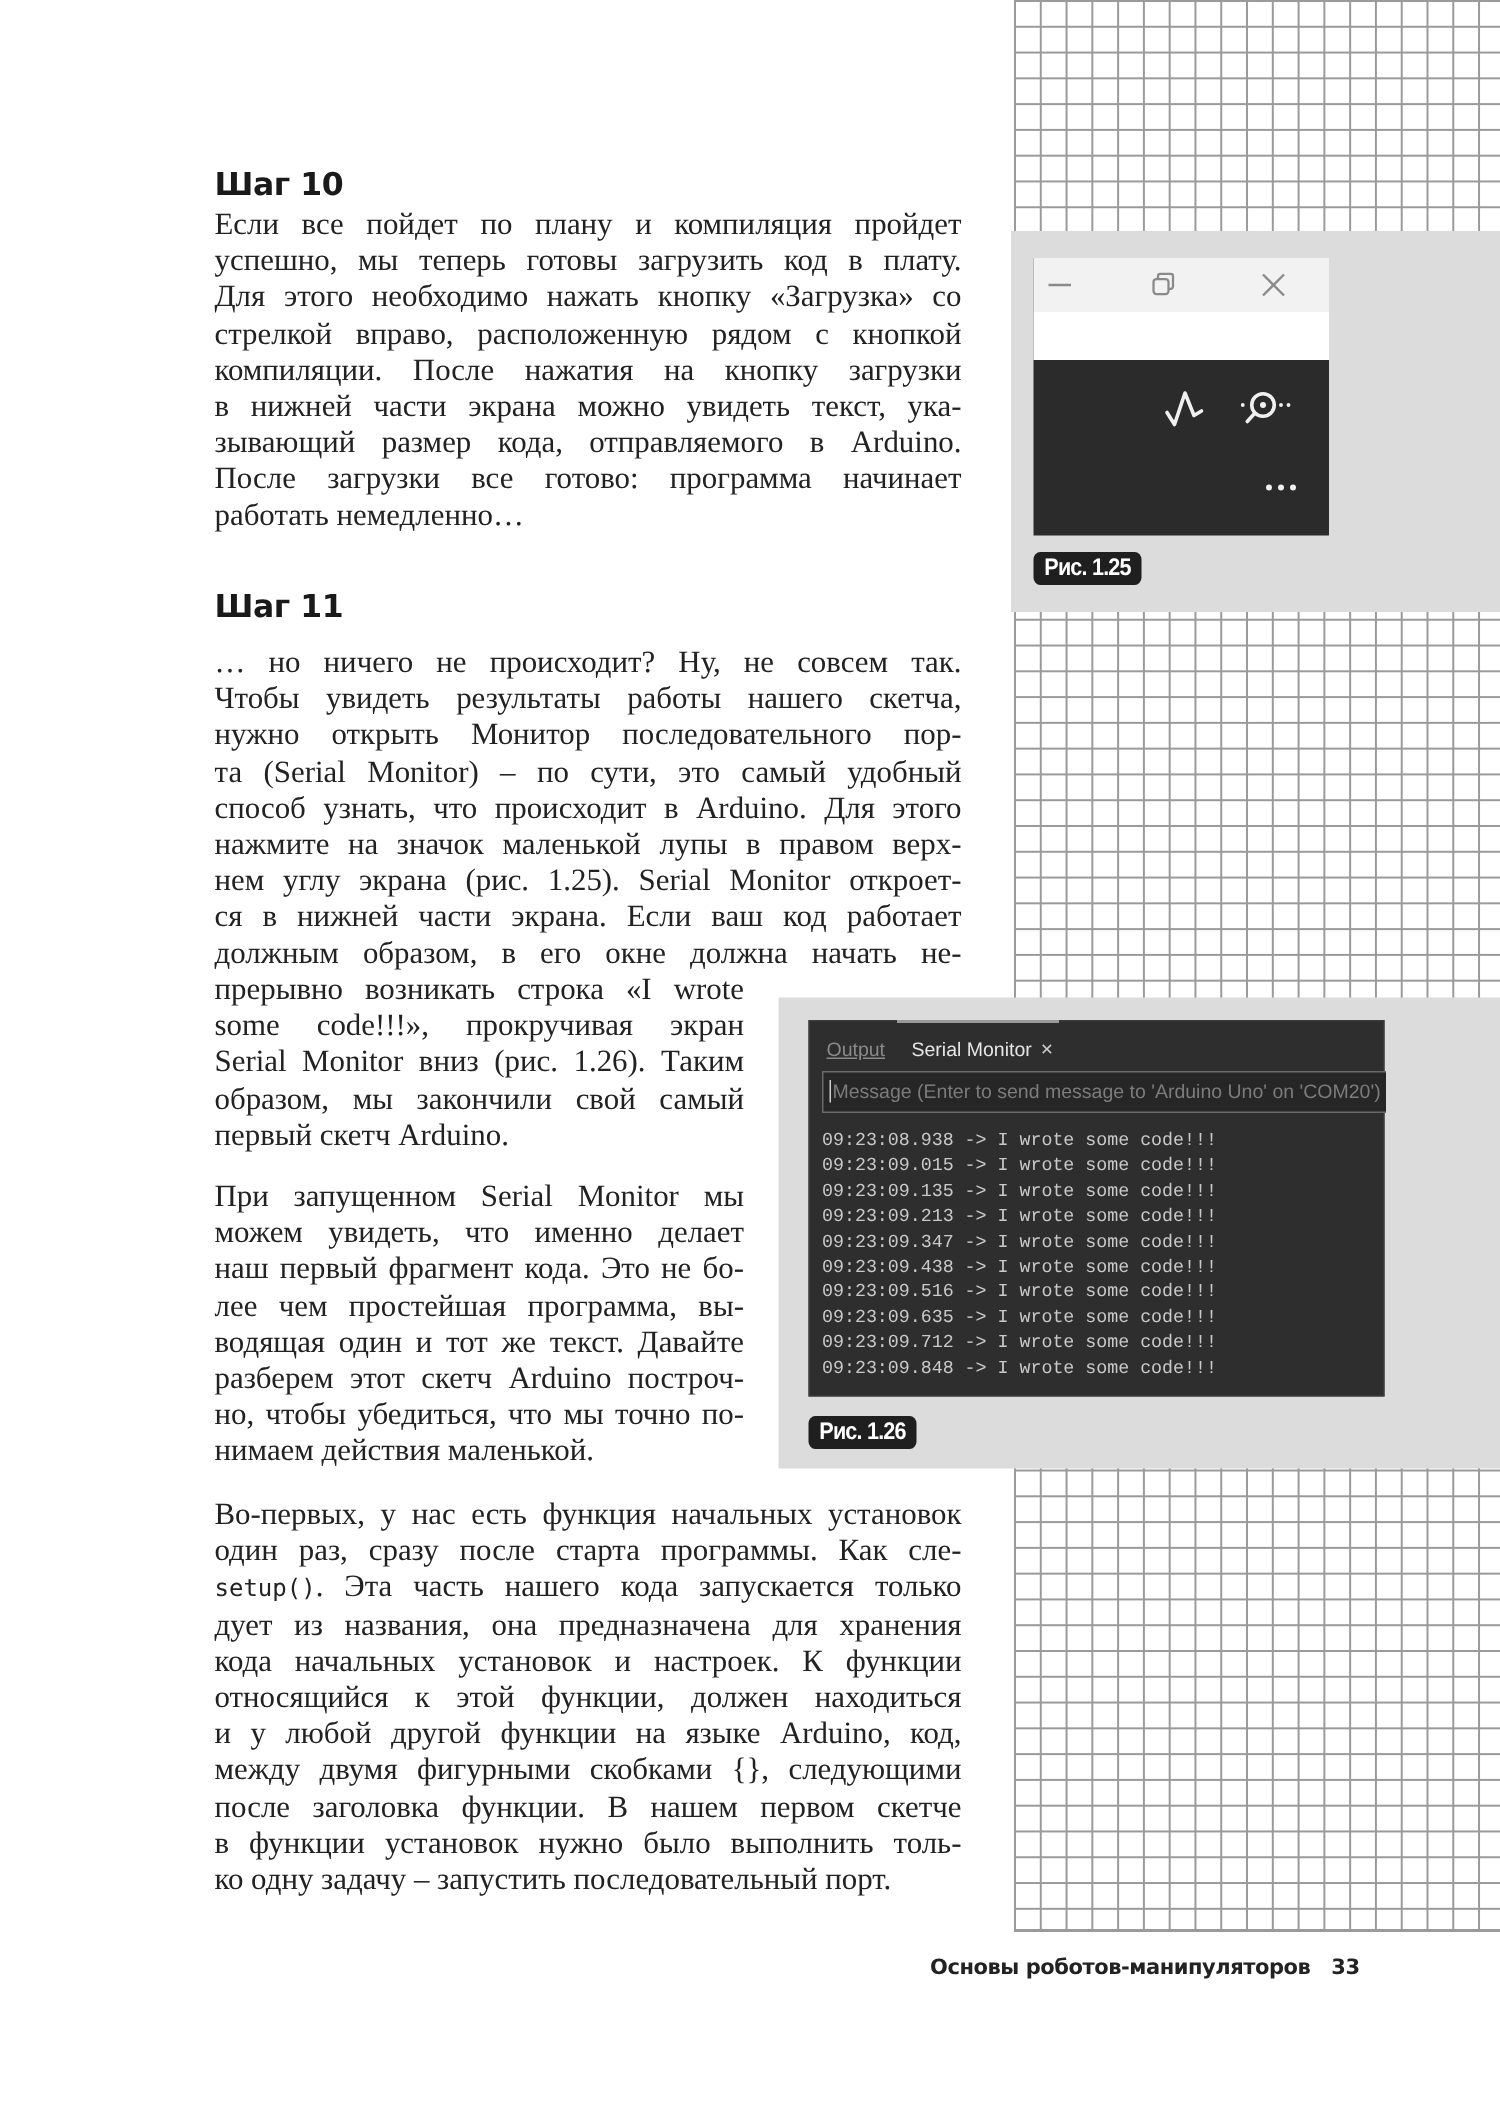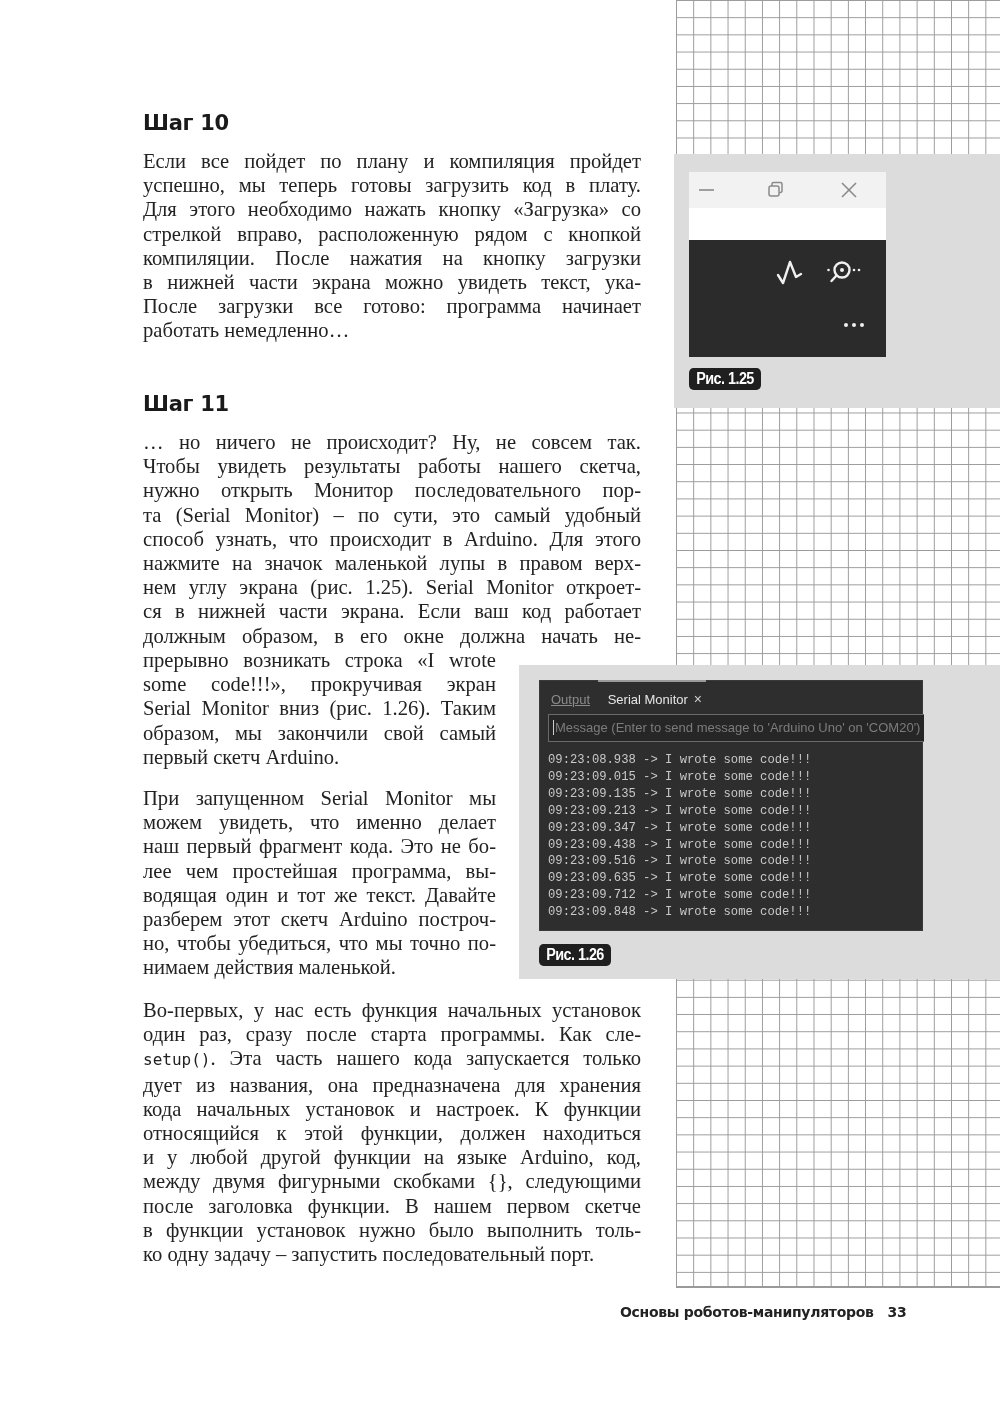--- a/index.html
+++ b/index.html
@@ -91,27 +91,28 @@
     font-size: 14px; color: #222; letter-spacing: -0.3px;
   }
   .footer .pg { margin-left: 14px; }
 </style>
 </head>
 <body>
 
 <div class="grid"></div>
 
 <div class="heading" style="top:111px;">Шаг 10</div>
-<div class="text-col para" style="top:149px;">
+<div class="text-col para" style="top:138px;">
   <span class="line">Если все пойдет по плану и компиляция пройдет</span>
   <span class="line">успешно, мы теперь готовы загрузить код в плату.</span>
   <span class="line">Для этого необходимо нажать кнопку «Загрузка» со</span>
   <span class="line">стрелкой вправо, расположенную рядом с кнопкой</span>
   <span class="line">компиляции. После нажатия на кнопку загрузки</span>
   <span class="line">в нижней части экрана можно увидеть текст, ука-</span>
+  <span class="line">зывающий размер кода, отправляемого в Arduino.</span>
   <span class="line">После загрузки все готово: программа начинает</span>
   <span class="line last">работать немедленно…</span>
 </div>
 
 <div class="heading" style="top:392px;">Шаг 11</div>
 <div class="text-col para" style="top:430px;">
   <span class="line">… но ничего не происходит? Ну, не совсем так.</span>
   <span class="line">Чтобы увидеть результаты работы нашего скетча,</span>
   <span class="line">нужно открыть Монитор последовательного пор-</span>
   <span class="line">та (Serial Monitor) – по сути, это самый удобный</span>

